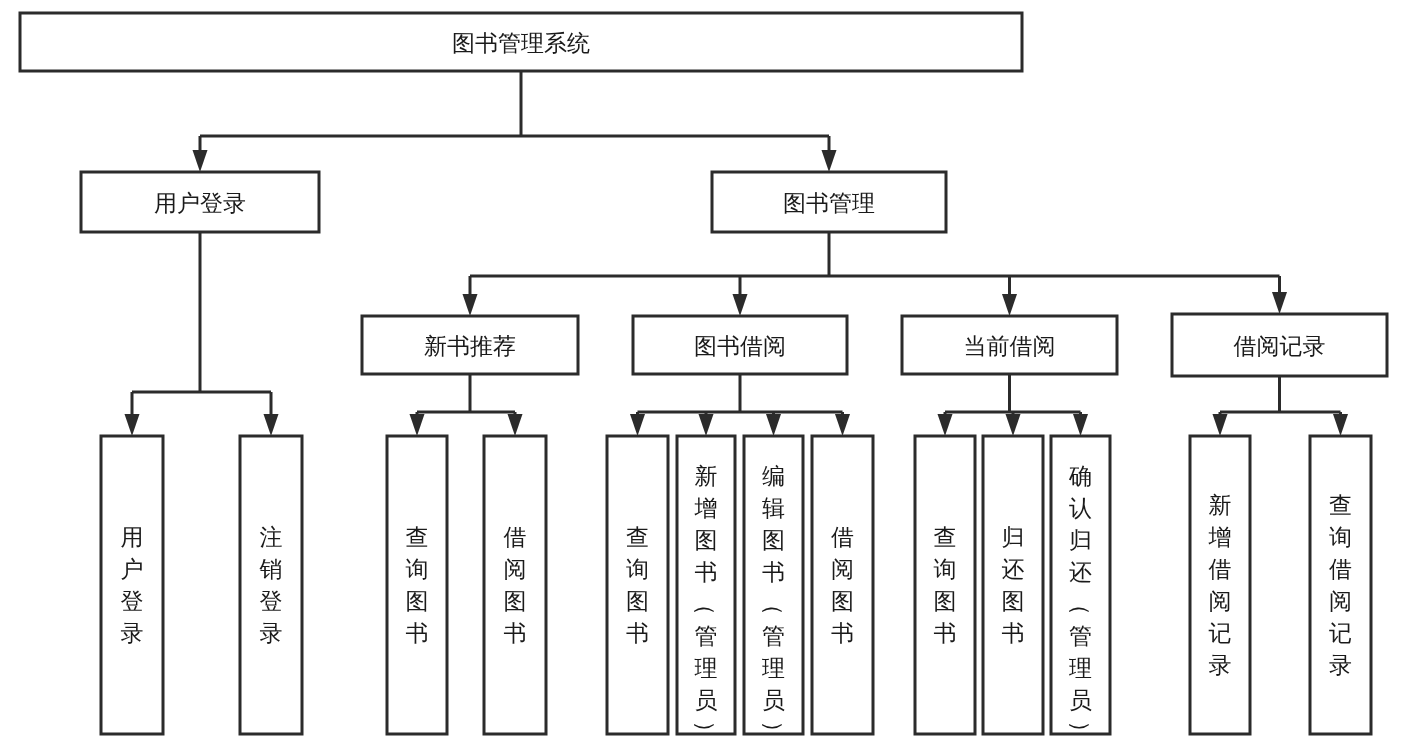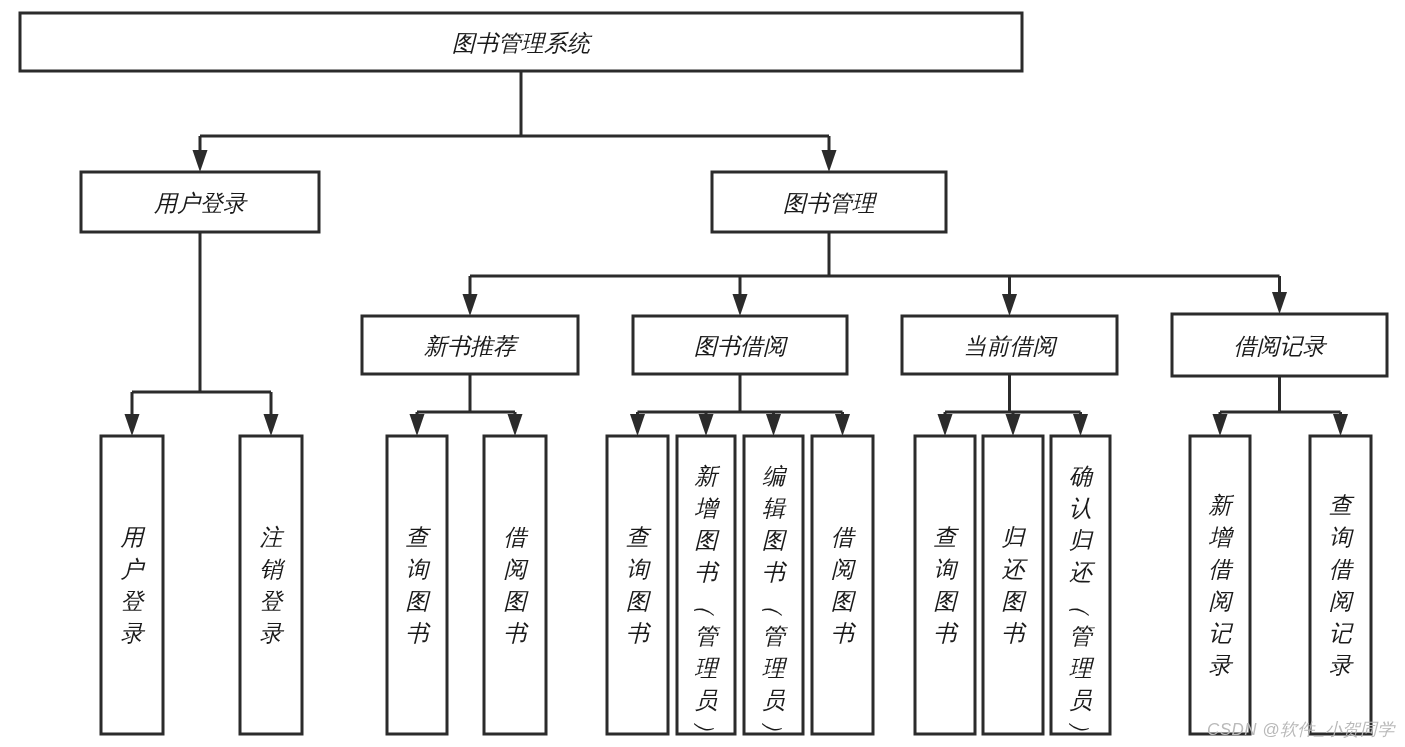--- a/index.html
+++ b/index.html
@@ -10,21 +10,20 @@
   body {
     width: 1405px;
     height: 747px;
     font-family: "Liberation Sans", "DejaVu Sans", sans-serif;
     overflow: hidden;
   }
   #diagram-root {
     position: relative;
     width: 1405px;
     height: 747px;
-    font-style: italic;
   }
   svg.flow {
     position: absolute;
     left: 0;
     top: 0;
     width: 1405px;
     height: 747px;
     display: block;
   }
   .node-rect {
@@ -260,14 +259,13 @@
           <rect x="1310" y="436" width="61" height="298" class="node-rect"></rect>
           <text x="1340.5" y="505" class="node-label v-label">查</text>
           <text x="1340.5" y="537" class="node-label v-label">询</text>
           <text x="1340.5" y="569" class="node-label v-label">借</text>
           <text x="1340.5" y="601" class="node-label v-label">阅</text>
           <text x="1340.5" y="633" class="node-label v-label">记</text>
           <text x="1340.5" y="665" class="node-label v-label">录</text>
         </g>
       </g>
   </svg>
-  <div class="watermark">CSDN @软件_小贺同学</div>
 </div>
 
 </body></html>

